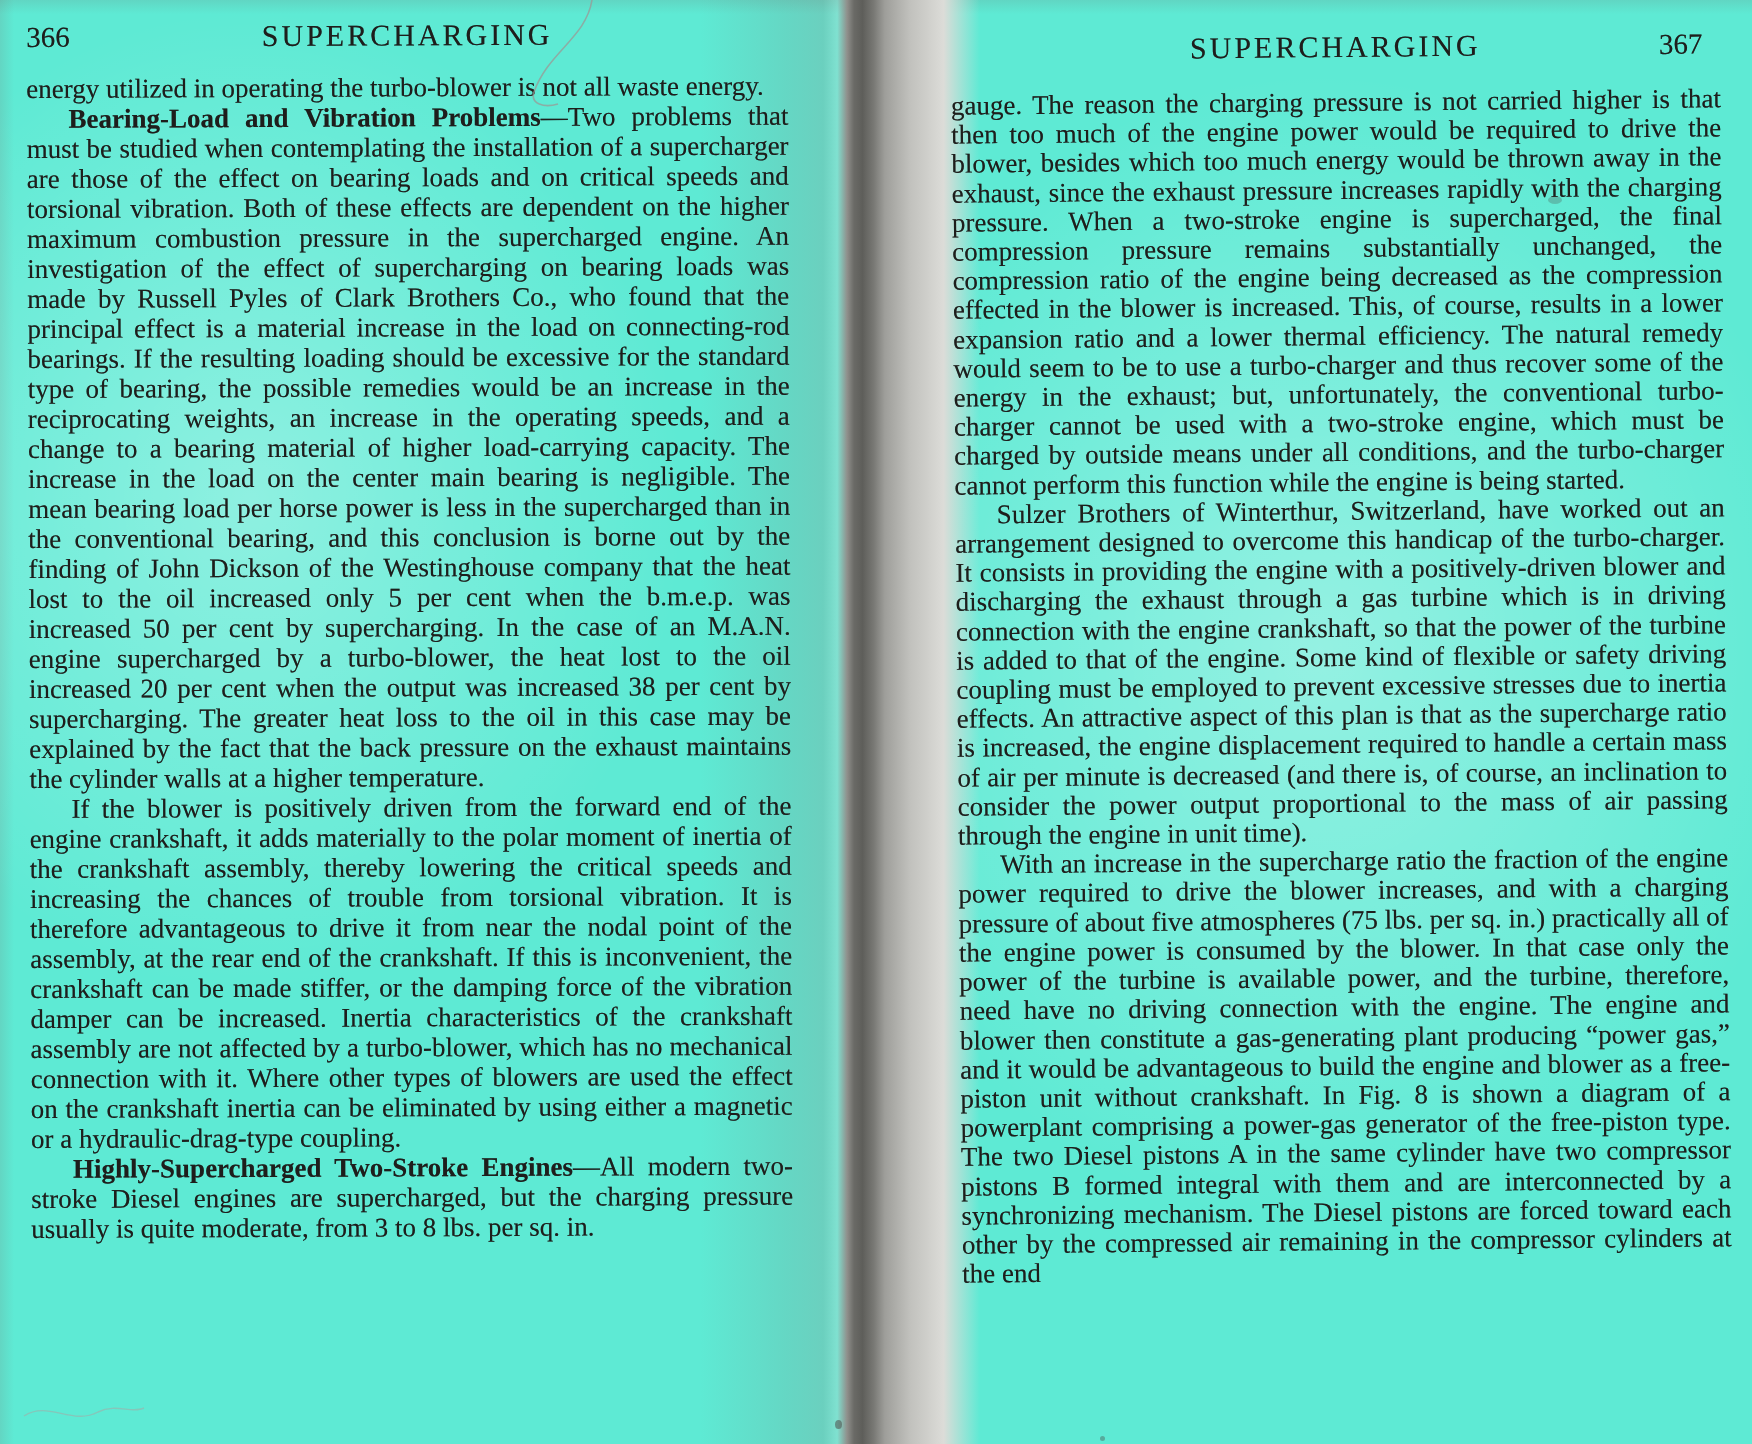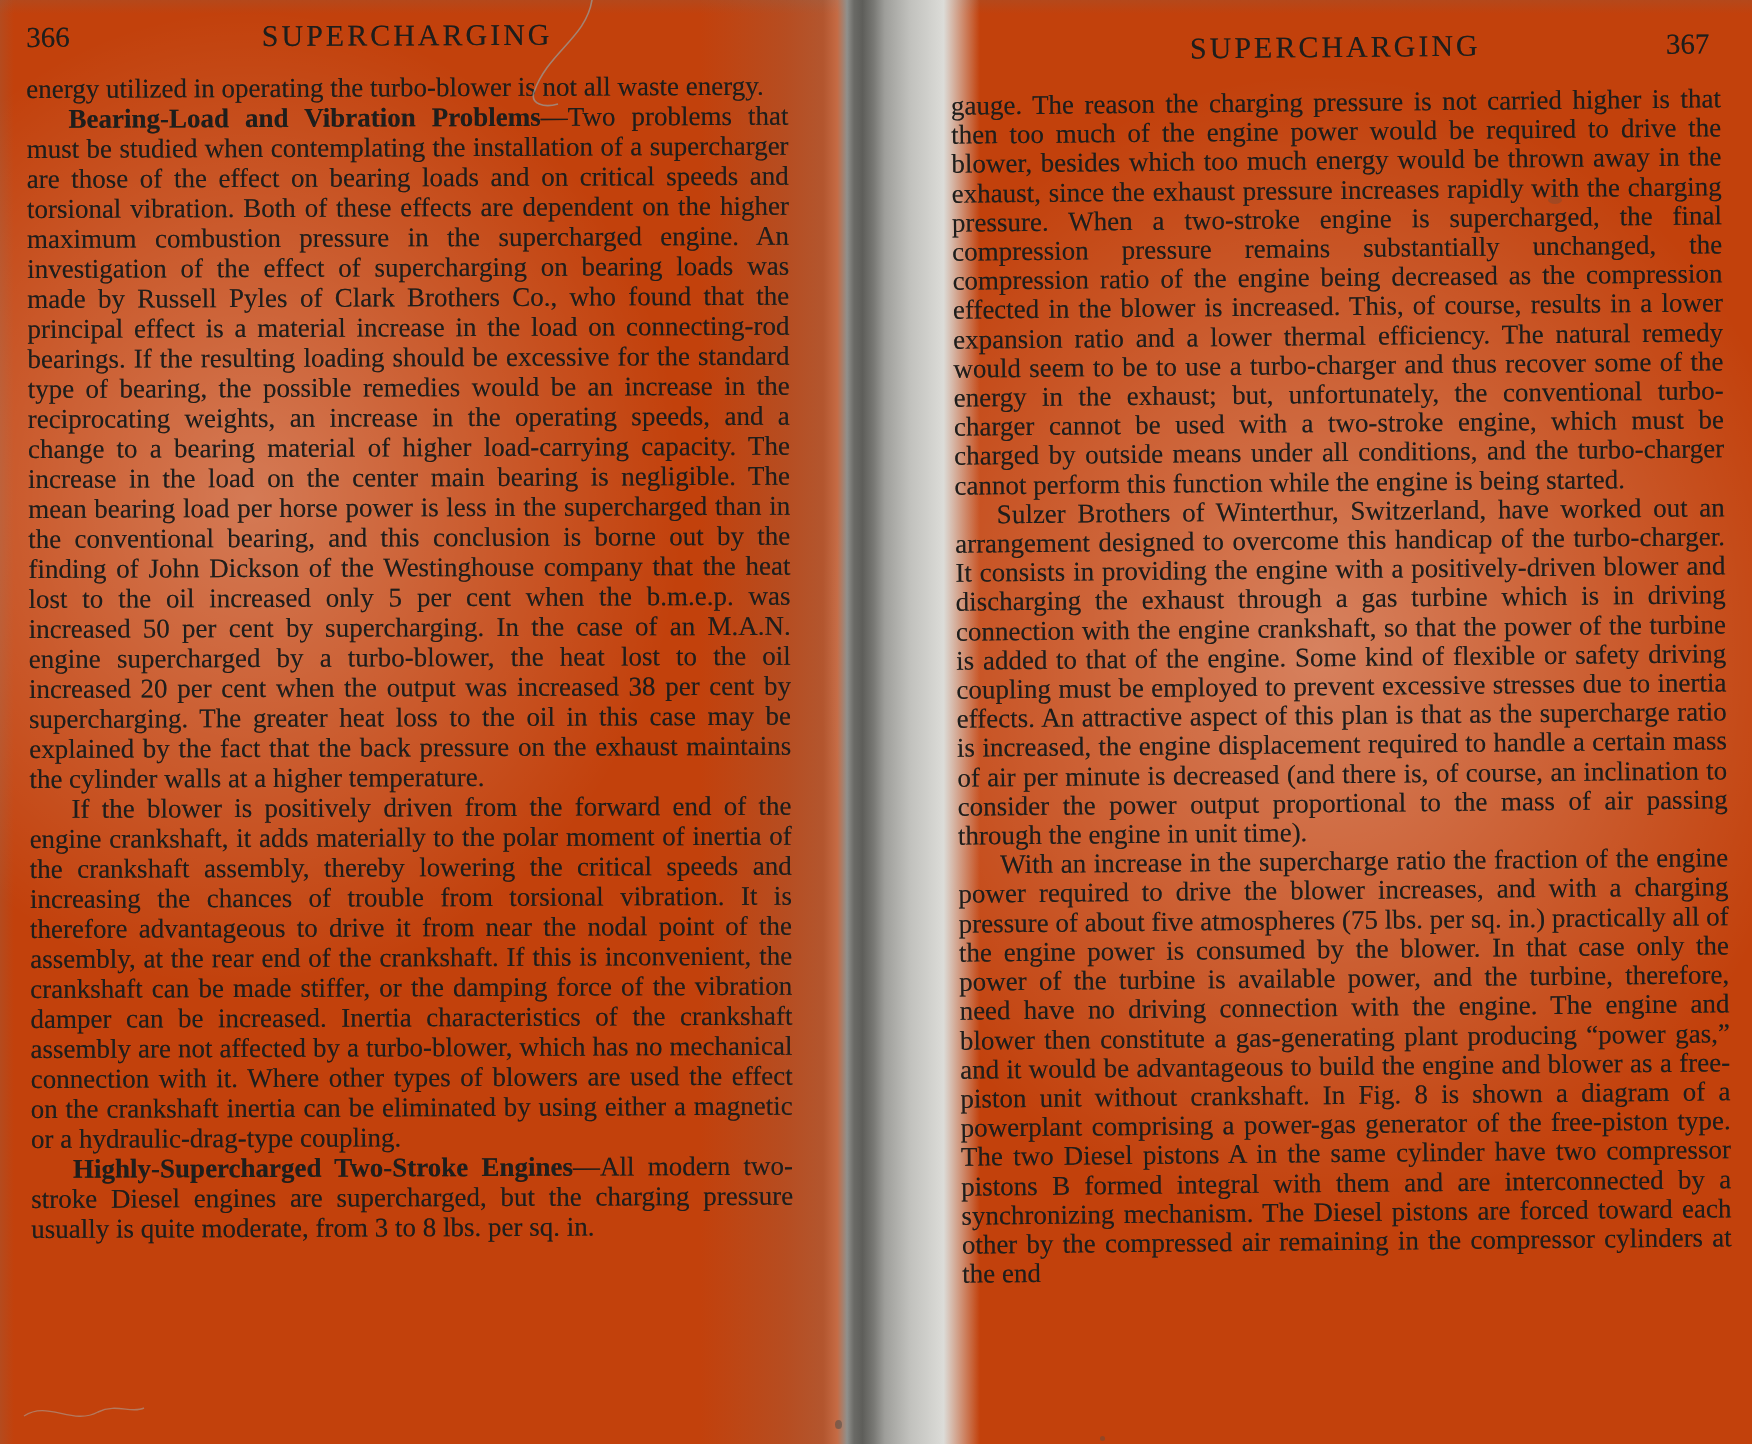--- a/index.html
+++ b/index.html
@@ -45,37 +45,37 @@
   .running-head{
     display:block;text-align:center;
     font-size:30px;letter-spacing:3px;line-height:34px;
     text-shadow:0 0 0.6px rgba(25,25,22,0.55);
   }
   .page-number{
     position:absolute;top:0;font-size:29px;line-height:34px;
     text-shadow:0 0 0.6px rgba(25,25,22,0.55);
   }
   #left-page .page-number{left:0;}
-  #right-page .page-number{right:11px;font-family:Liberation Serif, serif;}
+  #right-page .page-number{right:18px;font-family:Liberation Serif, serif;}
   #left-page .page-header{top:6px;}
   #right-page .page-header{top:16px;}
   .page-body{text-align:justify;}
   #left-page .page-body{margin-top:26px;font-size:27px;line-height:30px;}
   #right-page .page-body{margin-top:40px;font-size:27px;line-height:29.2px;}
   .para{margin:0;text-shadow:0 0 0.55px rgba(25,25,22,0.5);}
   .para.indent{text-indent:42px;}
   .run-bold{font-weight:700;}
   .run-italic{}
   .artifact{position:absolute;pointer-events:none;}
   .speck{position:absolute;border-radius:50%;background:#4d4d49;opacity:0.55;}
 </style>
 </head>
 <body>
 
-<div id="scan" style="background: #c2410c; color: rgb(30, 30, 28);">
+<div id="scan" style="background: #5eead4; color: rgb(30, 30, 28);">
 
   <div class="paper-light"></div>
 
   <div class="gutter"></div>
 
   <div class="page" id="left-page">
     <div class="page-header">
       <span class="page-number">366</span>
       <span class="running-head">SUPERCHARGING</span>
     </div>

